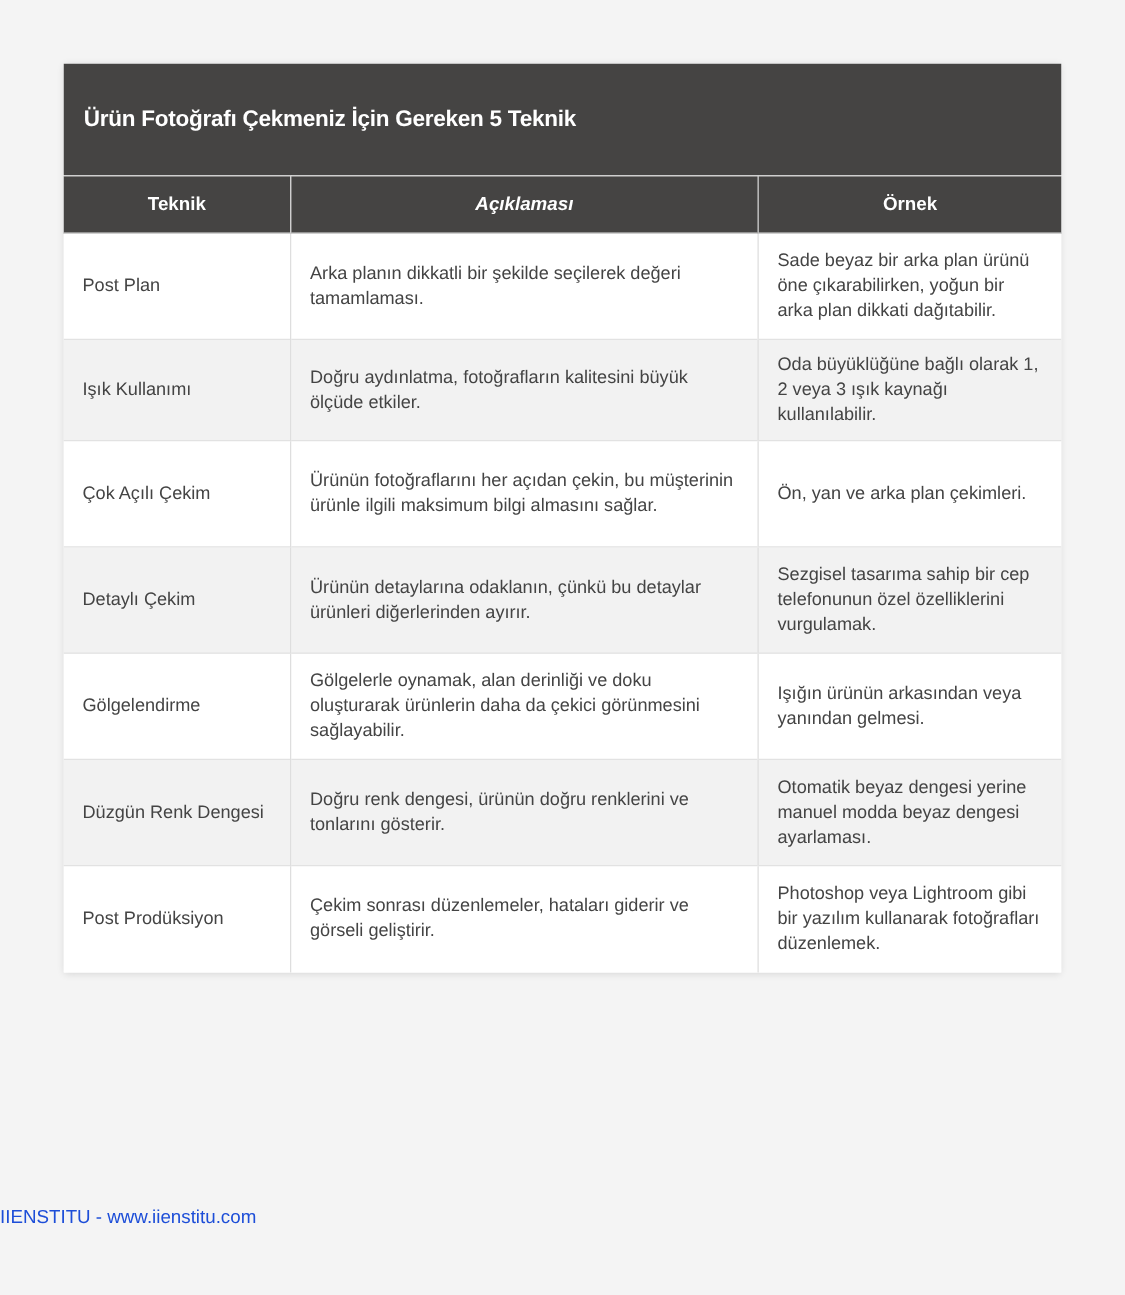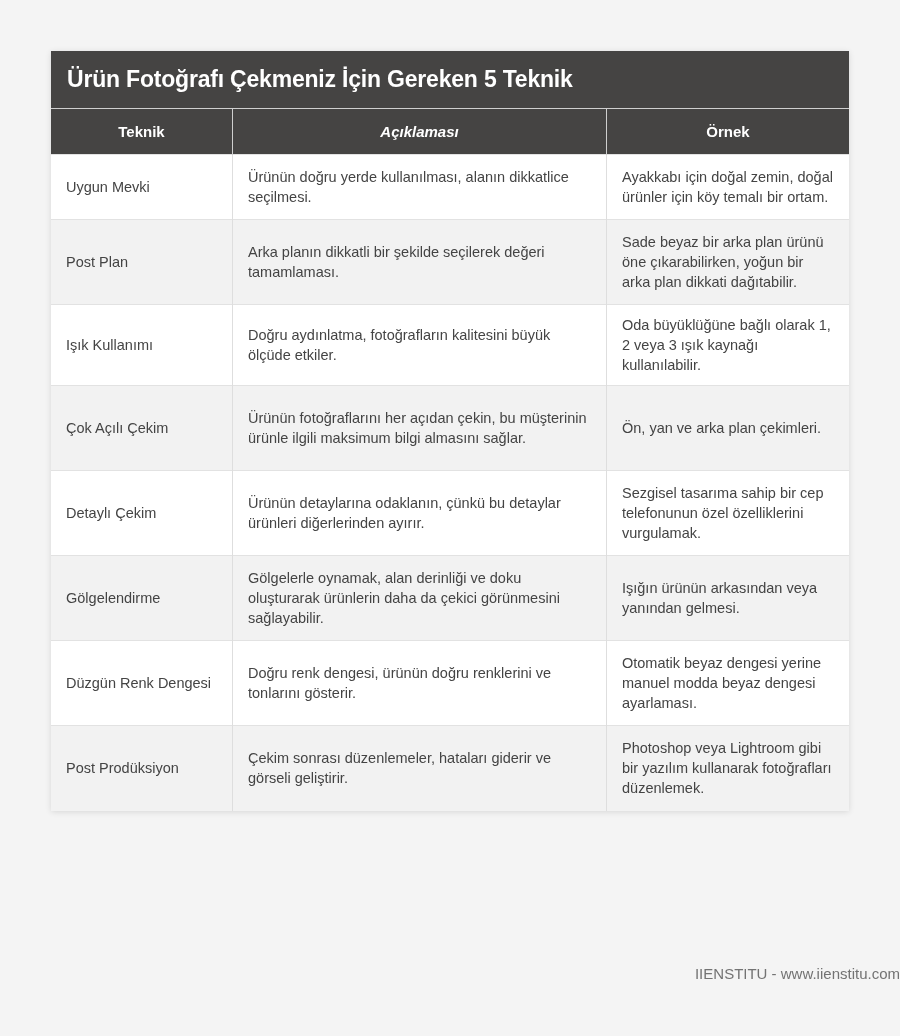--- a/index.html
+++ b/index.html
@@ -11,22 +11,22 @@
     position: relative;
   }
   .card {
     position: absolute; left: 51px; top: 51px; width: 798px;
     background: #fff;
     box-shadow: 0 1px 6px rgba(0,0,0,0.12);
   }
   .title {
     background: #454443; color: #fff;
     height: 57px; line-height: 57px;
-    padding: 0 16px;
-    font-size: 23px; font-weight: bold;
+    padding: 16px 16px;
+    font-size: 18px; font-weight: bold;
     letter-spacing: -0.2px;
   }
   table { width: 100%; border-collapse: collapse; table-layout: fixed; }
   th {
     background: #454443; color: #fff;
     font-size: 15px; font-weight: bold; text-align: center;
     height: 45px; padding: 0 15px;
     border-top: 1px solid #cfcfcf;
     border-right: 1px solid #cfcfcf;
   }
@@ -40,42 +40,37 @@
   }
   td:last-child { border-right: none; }
   tr.row { height: 65px; }
   tr.row.tall { height: 85px; }
   tr.row:nth-child(even) td { background: #f2f2f2; }
   tr.row:nth-child(odd) td { background: #ffffff; }
   .col1 { width: 151px; }
   .col2 { width: 343px; font-style: italic; }
   .footer {
     position: absolute; left: 0; right: 0; top: 965px;
-    text-align: right; font-size: 15px; color: #737373;
+    text-align: left; font-size: 15px; color: #1d4ed8;
   }
 </style>
 </head>
 <body>
 
 <div class="card">
   <div class="title">Ürün Fotoğrafı Çekmeniz İçin Gereken 5 Teknik</div>
   <table>
     <thead>
       <tr>
         <th class="col1">Teknik</th>
         <th class="col2">Açıklaması</th>
         <th>Örnek</th>
       </tr>
     </thead>
     <tbody>
-      <tr class="row">
-        <td>Uygun Mevki</td>
-        <td>Ürünün doğru yerde kullanılması, alanın dikkatlice seçilmesi.</td>
-        <td>Ayakkabı için doğal zemin, doğal ürünler için köy temalı bir ortam.</td>
-      </tr>
       <tr class="row tall">
         <td>Post Plan</td>
         <td>Arka planın dikkatli bir şekilde seçilerek değeri tamamlaması.</td>
         <td>Sade beyaz bir arka plan ürünü öne çıkarabilirken, yoğun bir arka plan dikkati dağıtabilir.</td>
       </tr>
       <tr class="row">
         <td>Işık Kullanımı</td>
         <td>Doğru aydınlatma, fotoğrafların kalitesini büyük ölçüde etkiler.</td>
         <td>Oda büyüklüğüne bağlı olarak 1, 2 veya 3 ışık kaynağı kullanılabilir.</td>
       </tr>

